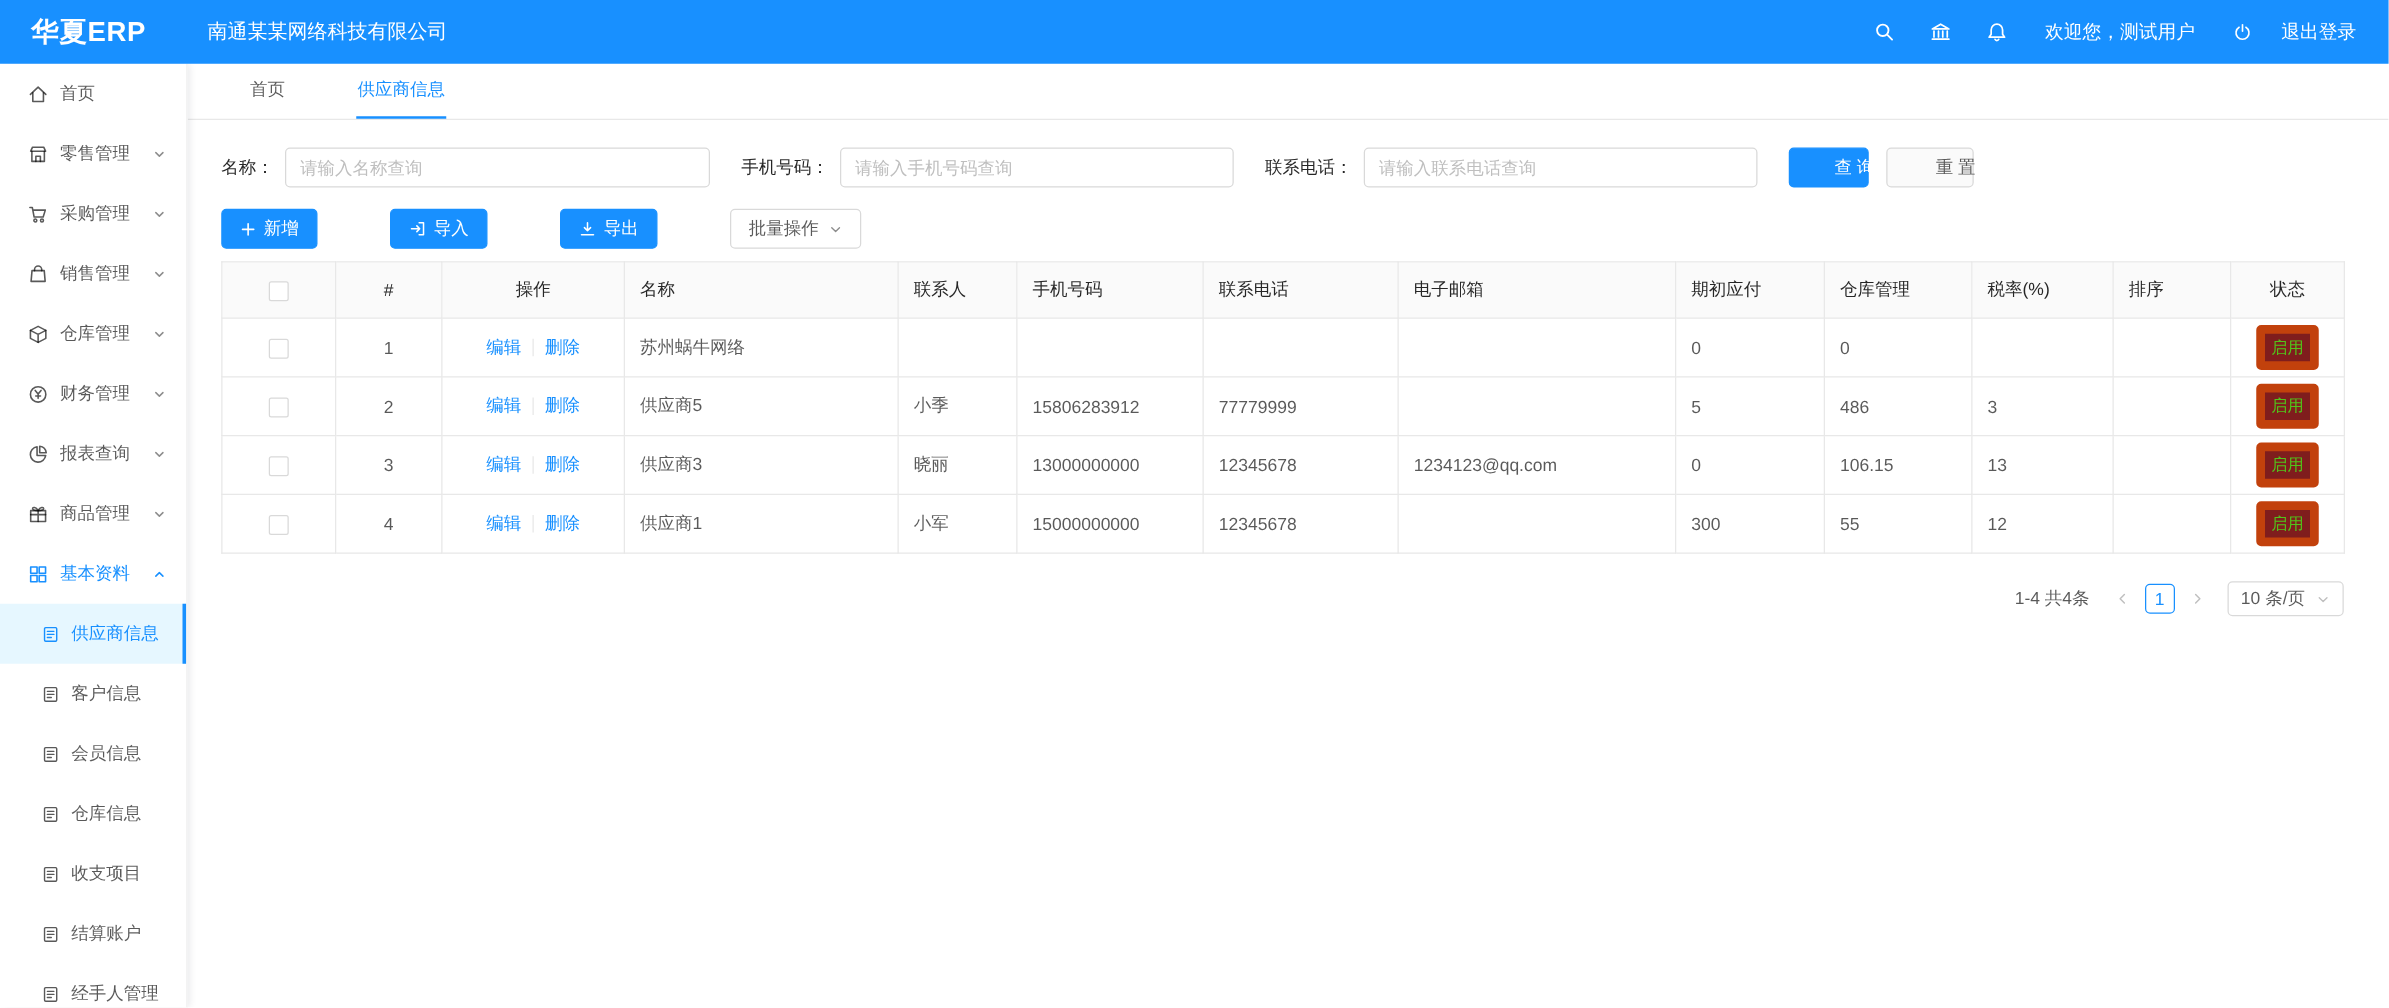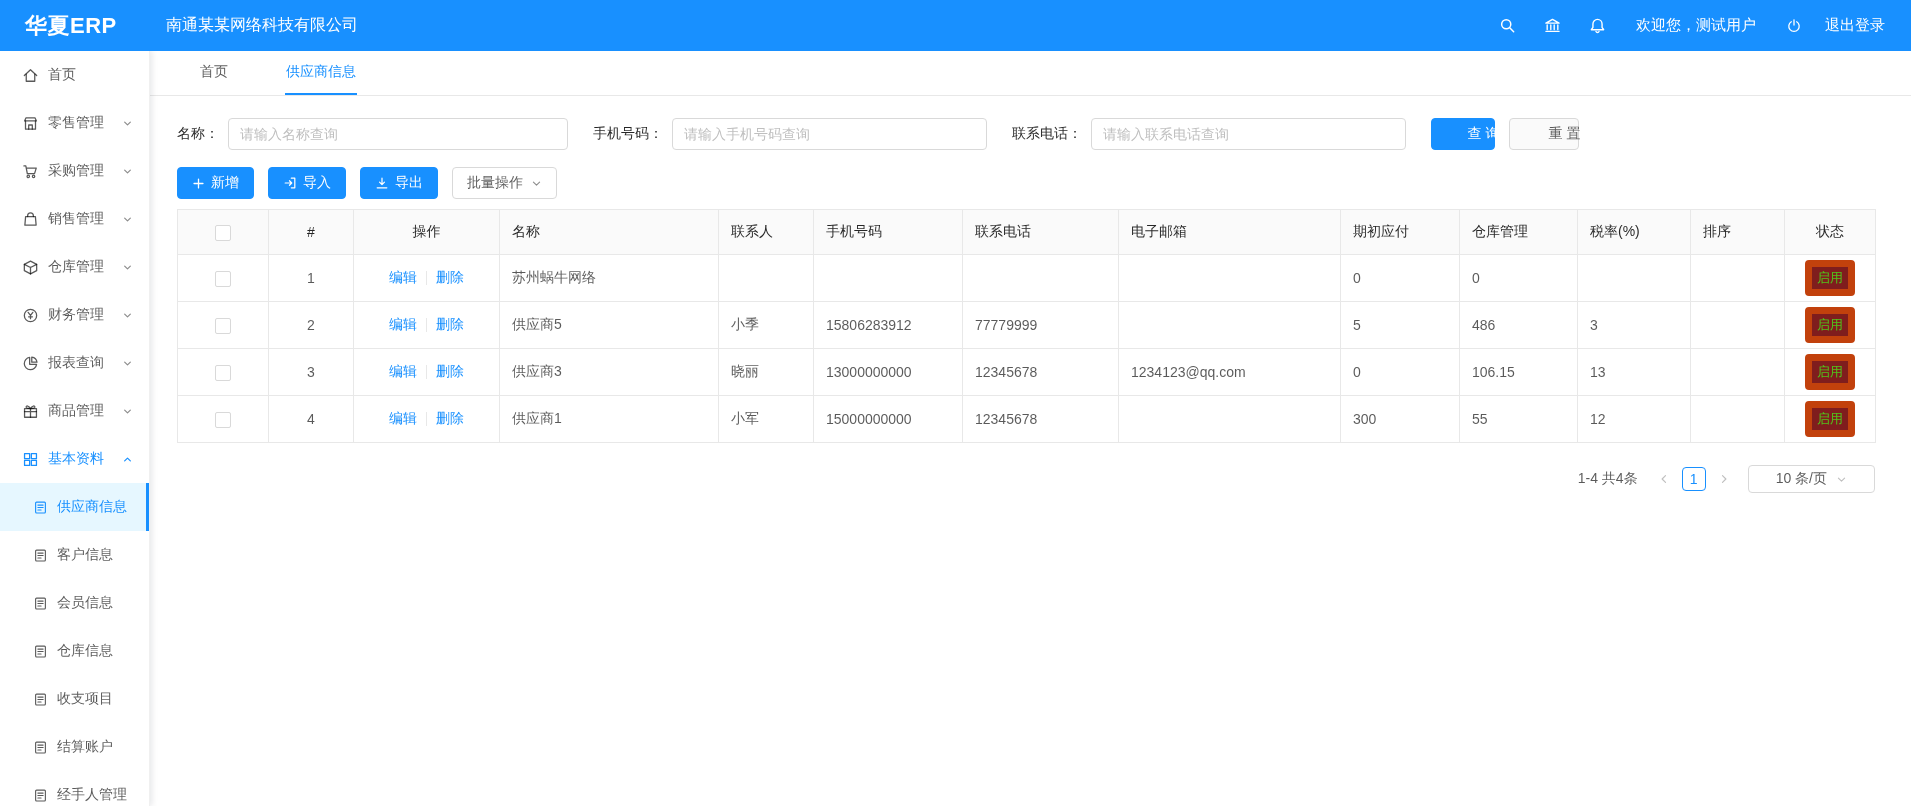--- a/index.html
+++ b/index.html
@@ -80,21 +80,21 @@
     height: 32px; border-radius: 4px; font-size: 14px; cursor: pointer;
     display: inline-flex; align-items: center; justify-content: center;
     border: 1px solid transparent; font-family: inherit; white-space: nowrap; padding-left: 41px;
   }
   .btn-primary { background: #1890ff; color: #fff; border-color: #1890ff; }
   .btn-default { background: #fafafa; color: rgba(0,0,0,0.65); border-color: #d9d9d9; }
   .btn-search { width: 64px; margin-left: 25px; }
   .btn-reset { width: 70px; margin-left: 14px; }
 
   
-  .toolbar { display: flex; align-items: center; margin-top: 17px; height: 32px; }
+  .toolbar { display: flex; align-items: center; margin-top: 17px; height: 32px; gap: 44px; }
   .toolbar .btn { margin-right: 14px; padding: 0 14px; }
   .toolbar .btn .bicon { margin-right: 6px; display: inline-flex; }
   .btn-batch { padding: 0 12px; background: #fff; }
   .btn-batch .caret { margin-left: 8px; display: inline-flex; color: rgba(0,0,0,0.45); }
 
   
   .table-wrap { margin-top: 10px; width: 1698px; }
   table { border-collapse: collapse; width: 1698px; table-layout: fixed; font-size: 14px; }
   th, td {
     border: 1px solid #e8e8e8; padding: 0 12px; text-align: left;
@@ -124,21 +124,21 @@
     width: 24px; height: 24px; display: inline-flex; align-items: center; justify-content: center;
     color: rgba(0,0,0,0.25); cursor: pointer;
   }
   .pg-num {
     min-width: 24px; height: 24px; margin: 0 6px; border: 1px solid #1890ff; border-radius: 4px;
     color: #1890ff; display: inline-flex; align-items: center; justify-content: center;
     background: #fff; cursor: pointer; padding: 0 4px;
   }
   .pg-size {
     height: 28px; margin-left: 12px; border: 1px solid #d9d9d9; border-radius: 4px;
-    padding: 0 27px; display: inline-flex; align-items: center; gap: 9px;
+    padding: 0 10px; display: inline-flex; align-items: center; gap: 9px;
     background: #fff; cursor: pointer; color: rgba(0,0,0,0.65);
   }
   .pg-size .caret { color: #bfbfbf; display: inline-flex; }
 </style>
 </head>
 <body>
 
 <div class="header">
   <div class="logo">华夏ERP</div>
   <div class="company">南通某某网络科技有限公司</div>

